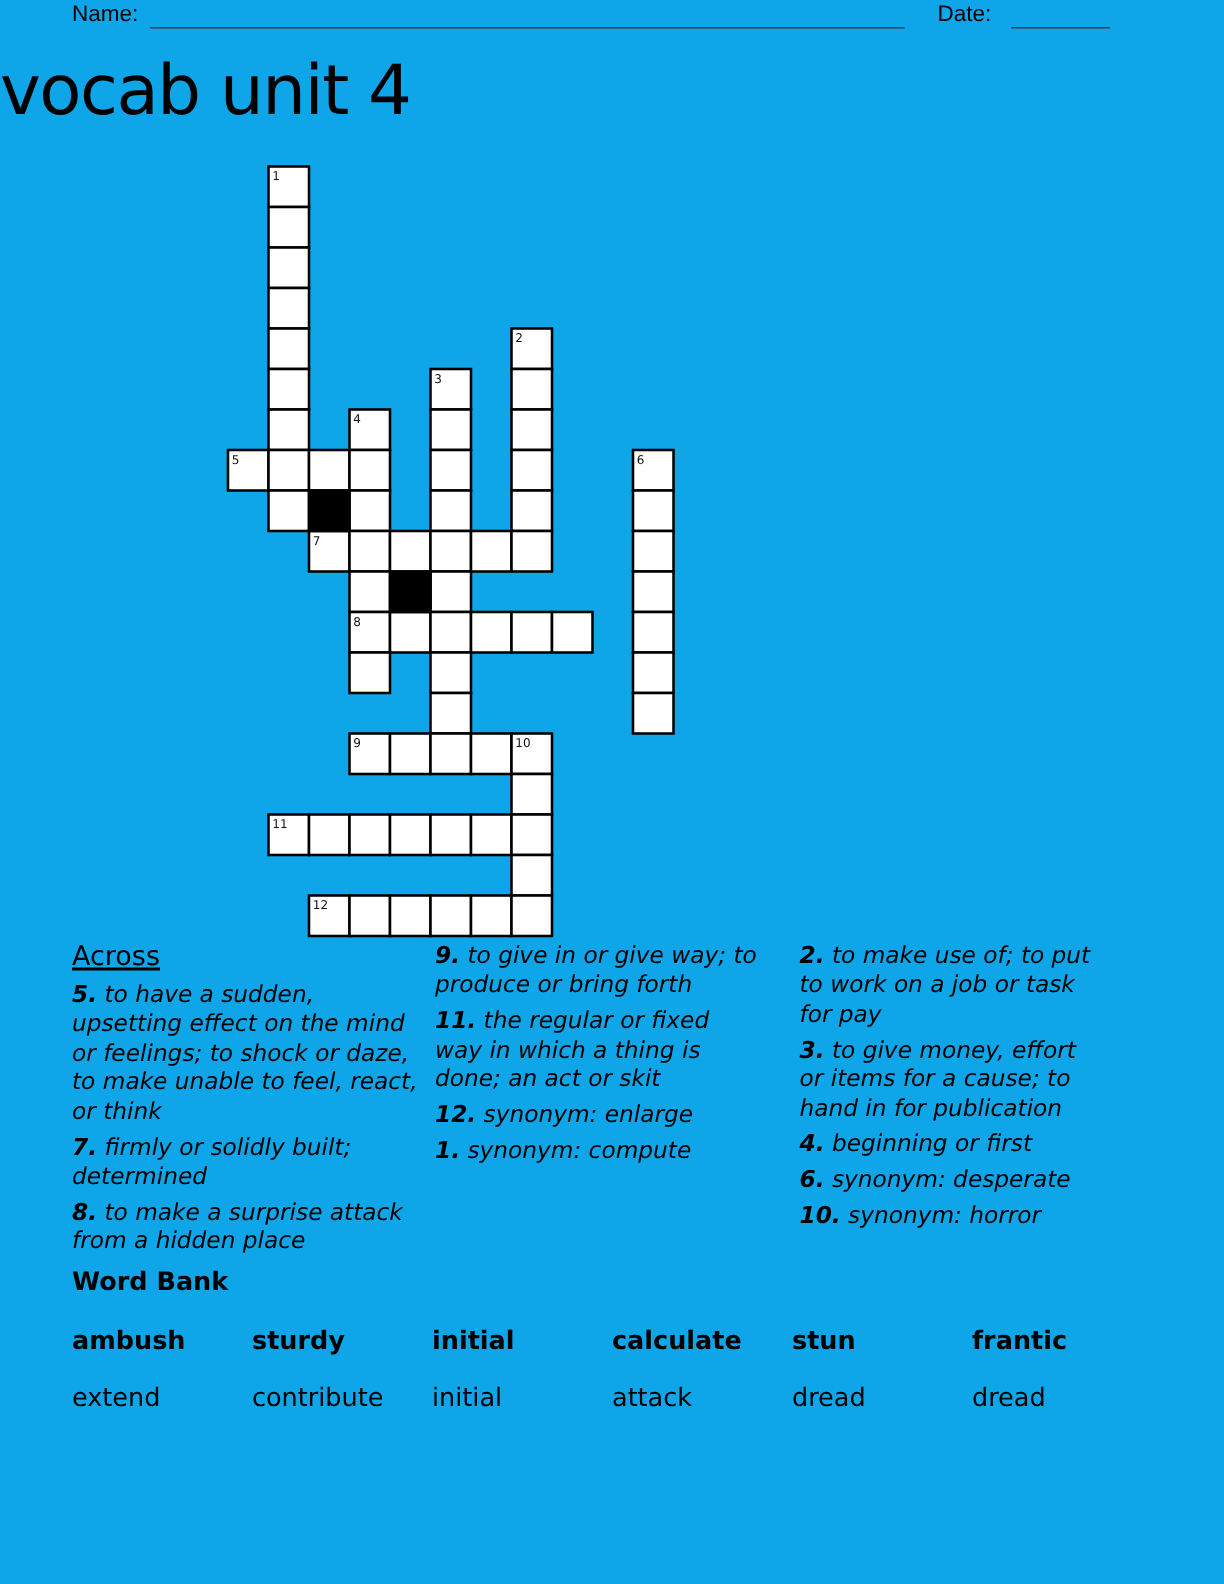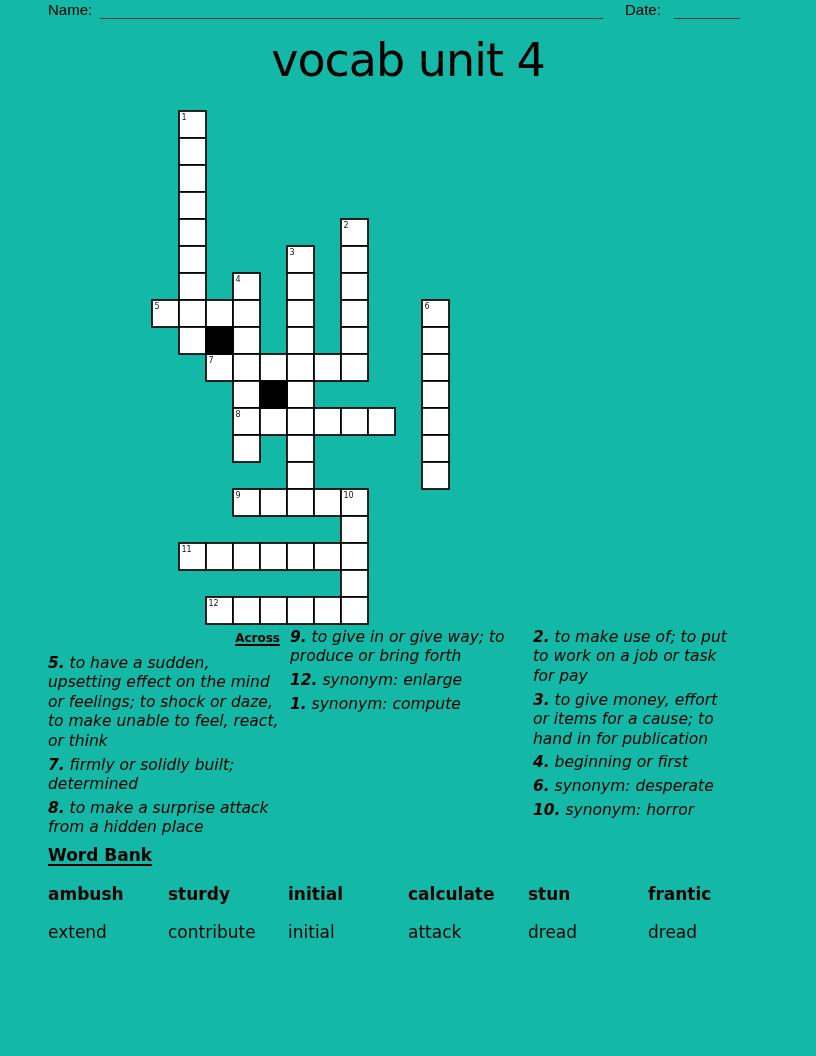--- a/index.html
+++ b/index.html
@@ -1,48 +1,48 @@
 <!DOCTYPE html>
 <html><head>
 <meta charset="utf-8">
 <style>
   html,body{margin:0;padding:0;background:#fff;}
-  #page{position:relative;width:816px;height:1056px;background:#14b8a6;
+  #page{position:relative;width:816px;height:1056px;background:#0ea5e9;
         font-family:"DejaVu Sans",sans-serif;color:#000;overflow:hidden;}
 
   
   .hdr-label{position:absolute;font-family:"Liberation Sans",sans-serif;
              font-size:15px;color:#000;top:1px;}
   .blank{position:absolute;border-bottom:1.6px solid #3a3a3a;height:17px;top:1px;}
   #name-label{left:48px;}
   #name-blank{left:100px;width:503px;}
   #date-label{left:625px;}
   #date-blank{left:674px;width:66px;}
 
   
-  #title{position:absolute;left:0;top:36px;width:816px;text-align:center;
+  #title{position:absolute;left:0;top:36px;width:816px;
          font-size:46px;line-height:48px;letter-spacing:-1px;color:#000;}
 
   
   #grid-svg{position:absolute;left:150px;top:109px;}
 
   
   .clue-col{position:absolute;top:628px;font-size:15.5px;line-height:19.4px;}
   #clue-col-0{left:48px;width:232px;}
   #clue-col-1{left:290px;width:218px;}
   #clue-col-2{left:533px;width:202px;}
   .clue{margin:0 0 4.5px 0;font-style:italic;}
   .clue b{font-weight:bold;}
-  .clue-heading{font-size:12px;font-weight:bold;margin:0 0 6px 0;line-height:20px;text-align:right;}
+  .clue-heading{font-size:18px;font-weight:normal;margin:0 0 6px 0;line-height:20px;}
   .clue-heading span{text-decoration:underline;text-decoration-thickness:2px;
                      text-underline-offset:2px;}
 
   
   #wb-heading{position:absolute;left:48px;top:845px;font-size:17px;font-weight:bold;}
-  #wb-heading span{text-decoration:underline;text-decoration-thickness:2px;
+  #wb-heading span{text-decoration-thickness:2px;
                    text-underline-offset:3px;}
   .wb-row{position:absolute;left:48px;width:740px;display:flex;font-size:17px;}
   #wb-row-0{top:884px;font-weight:bold;}
   #wb-row-1{top:922px;}
   .wb-word{width:120px;flex:0 0 120px;}
 </style>
 </head>
 <body>
 
 <div id="page">
@@ -139,20 +139,21 @@
     </svg>
 
   <div id="clue-col-0" class="clue-col">
       <div class="clue-heading"><span>Across</span></div>
       <p class="clue"><b>5.</b> to have a sudden, upsetting effect on the mind or feelings; to shock or daze, to make unable to feel, react, or think</p>
       <p class="clue"><b>7.</b> firmly or solidly built; determined</p>
       <p class="clue"><b>8.</b> to make a surprise attack from a hidden place</p>
     </div>
   <div id="clue-col-1" class="clue-col">
       <p class="clue"><b>9.</b> to give in or give way; to produce or bring forth</p>
+      <p class="clue"><b>11.</b> the regular or fixed way in which a thing is done; an act or skit</p>
       <p class="clue"><b>12.</b> synonym: enlarge</p>
       <p class="clue"><b>1.</b> synonym: compute</p>
     </div>
   <div id="clue-col-2" class="clue-col">
       <p class="clue"><b>2.</b> to make use of; to put to work on a job or task for pay</p>
       <p class="clue"><b>3.</b> to give money, effort or items for a cause; to hand in for publication</p>
       <p class="clue"><b>4.</b> beginning or first</p>
       <p class="clue"><b>6.</b> synonym: desperate</p>
       <p class="clue"><b>10.</b> synonym: horror</p>
     </div>

